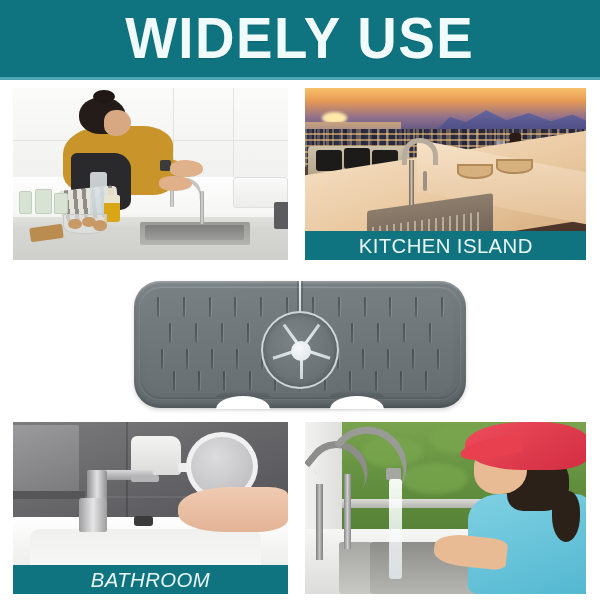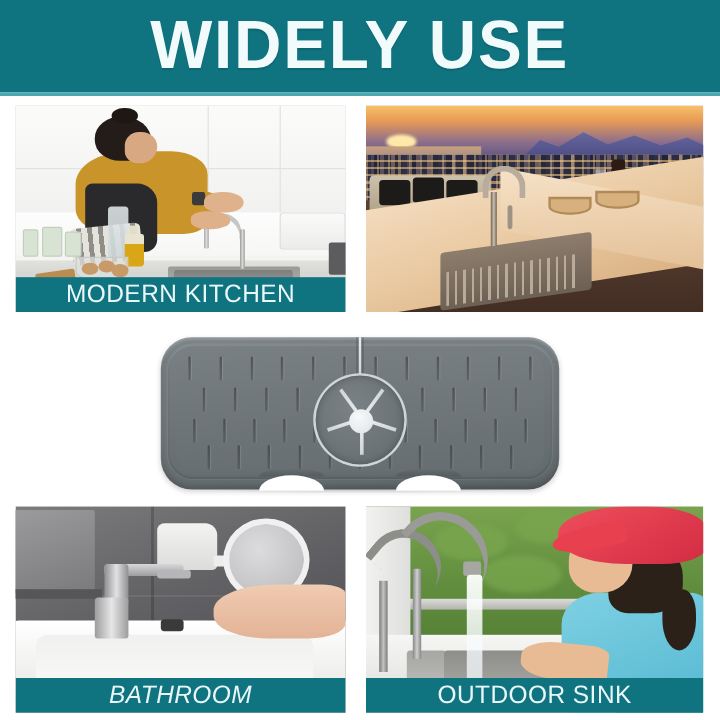--- a/index.html
+++ b/index.html
@@ -393,23 +393,20 @@
     <div class="k1-oil"></div>
     <div class="k1-jar" style="left:2%;top:60%;width:5%;height:13%;"></div>
     <div class="k1-jar" style="left:8%;top:59%;width:6%;height:14%;"></div>
     <div class="k1-jar" style="left:15%;top:61%;width:5%;height:12%;"></div>
     <div class="k1-bowl"></div>
     <div class="k1-egg" style="left:20%;top:76%;"></div>
     <div class="k1-egg" style="left:25%;top:75%;"></div>
     <div class="k1-egg" style="left:29%;top:77%;"></div>
     <div class="k1-board"></div>
   </div>
-  <div class="caption-bar">
-    <span class="caption-text">MODERN KITCHEN</span>
-  </div>
 </div>
 
 <div class="cell cell-tr">
   <div class="photo">
     <div class="k2-sky"></div>
     <div class="k2-sun"></div>
     <div class="k2-water"></div>
     <div class="k2-mtn"></div>
     <div class="k2-city"></div>
     <div class="k2-citylights"></div>
@@ -424,20 +421,23 @@
     <div class="k2-counter"></div>
     <div class="k2-counter2"></div>
     <div class="k2-bowl-a"></div>
     <div class="k2-bowl-b"></div>
     <div class="k2-sinkbowl"></div>
     <div class="k2-grid"></div>
     <div class="k2-fa-arc"></div>
     <div class="k2-fa-stem"></div>
     <div class="k2-fa-handle"></div>
   </div>
+  <div class="caption-bar">
+    <span class="caption-text">KITCHEN ISLAND</span>
+  </div>
 </div>
 
 <div class="product-wrap">
   <div class="mat-shadow"></div>
   <div class="mat">
     <div class="mat-lip"></div>
     <div class="mat-inner">
       <div class="ridge-row r1">
         <i class="ridge"></i>
           <i class="ridge"></i>
@@ -554,16 +554,13 @@
     <div class="o1-fa-tip"></div>
     <div class="o1-water"></div>
     <div class="o1-shirt"></div>
     <div class="o1-arm"></div>
     <div class="o1-hair"></div>
     <div class="o1-braid"></div>
     <div class="o1-face"></div>
     <div class="o1-cap"></div>
     <div class="o1-brim"></div>
   </div>
-  <div class="caption-bar">
-    <span class="caption-text">OUTDOOR SINK</span>
-  </div>
 </div>
 
 </body></html>

